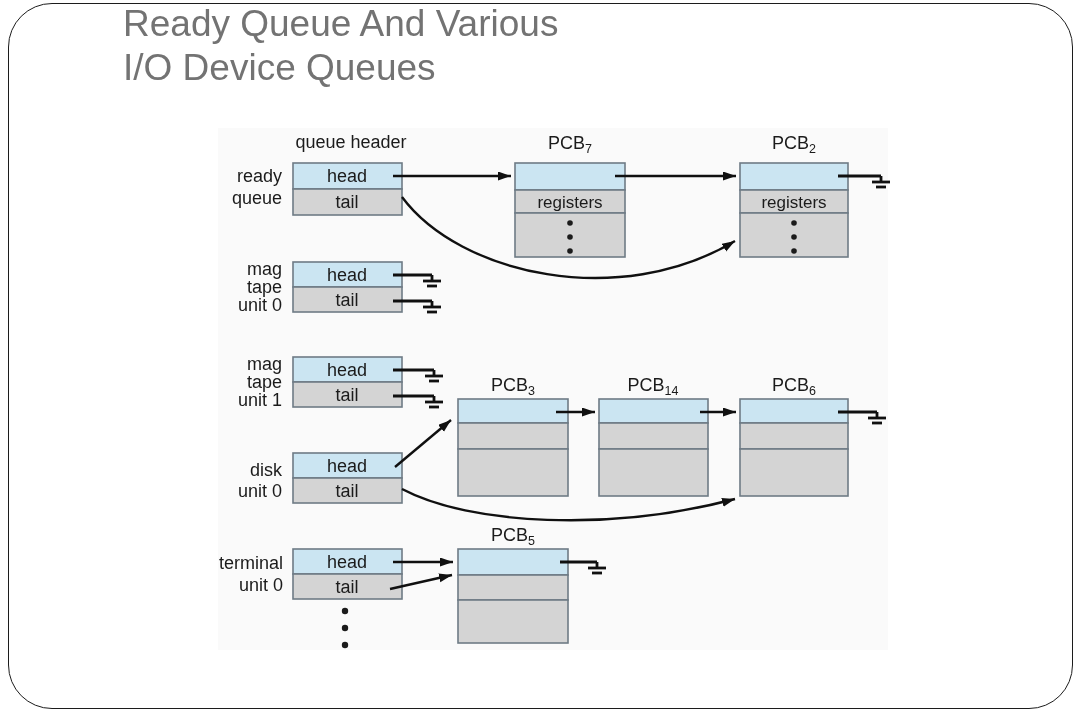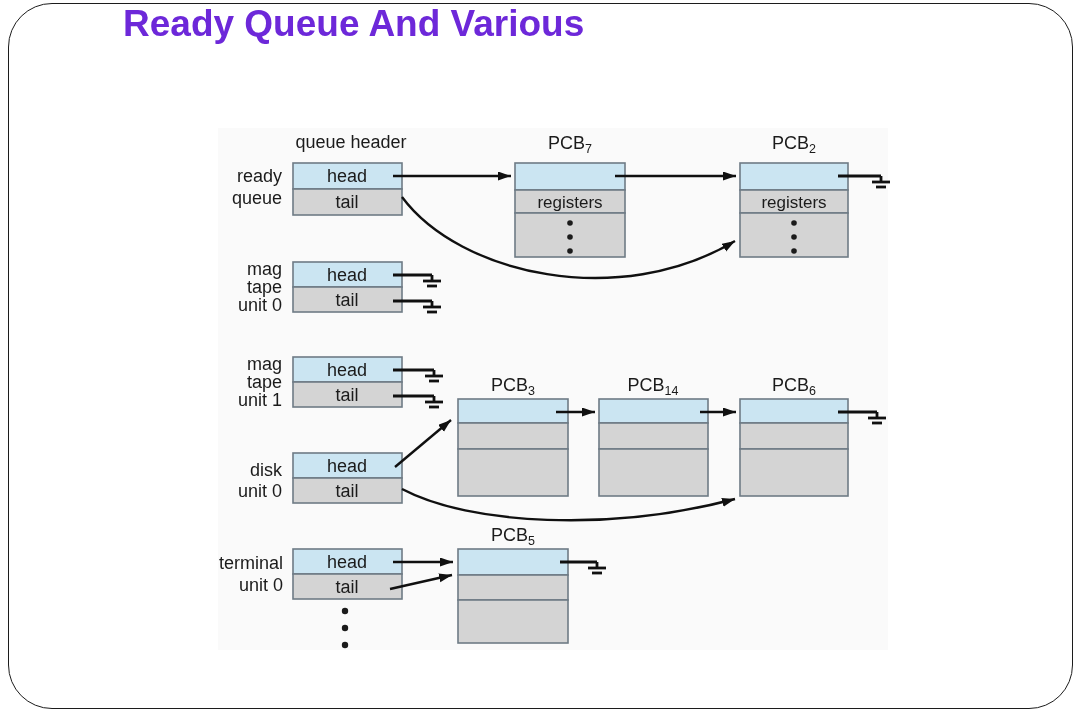--- a/index.html
+++ b/index.html
@@ -7,37 +7,37 @@
     width:1080px;height:720px;position:relative;background:#ffffff;
     font-family:"Liberation Sans", sans-serif;overflow:hidden;
   }
   .slide-frame{
     position:absolute;left:8px;top:3px;width:1065px;height:706px;
     border:1.6px solid #1c1c1c;border-radius:44px;background:transparent;
     box-sizing:border-box;
   }
   .slide-title{
     position:absolute;left:123px;top:2px;
-    font-size:37px;line-height:44px;font-weight:700;color:#6d28d9;
+    font-size:37px;line-height:44px;font-weight:400;color:#737373;
     letter-spacing:0px;white-space:pre;
   }
   svg{position:absolute;left:0;top:0;}
   .dtext{font-family:"Liberation Sans",sans-serif;font-size:18px;fill:#1b1b1b;}
   .small{font-size:17px;}
   .sub{font-size:12.5px;}
   .box{stroke:#6e7b85;stroke-width:1.6;}
   .wire{stroke:#101010;stroke-width:2.4;fill:none;}
   .gndline{stroke:#101010;stroke-width:2.8;fill:none;}
 </style>
 </head>
 <body>
 
 <div class="slide-frame"></div>
 
-<div class="slide-title"><span>Ready Queue And Various</span><br></div>
+<div class="slide-title"><span>Ready Queue And Various</span><br><span>I/O Device Queues</span></div>
 
 <svg width="1080" height="720" viewBox="0 0 1080 720">
   <defs>
     <marker id="arrow" markerUnits="userSpaceOnUse" markerWidth="14" markerHeight="10" refX="13" refY="4.5" orient="auto">
       <path d="M0,0 L13,4.5 L0,9 Z" fill="#101010"></path>
     </marker>
     <g id="gnd">
       <line x1="0" y1="0" x2="0" y2="6"></line>
       <line x1="-9" y1="6" x2="9" y2="6"></line>
       <line x1="-5" y1="11" x2="5" y2="11"></line>

